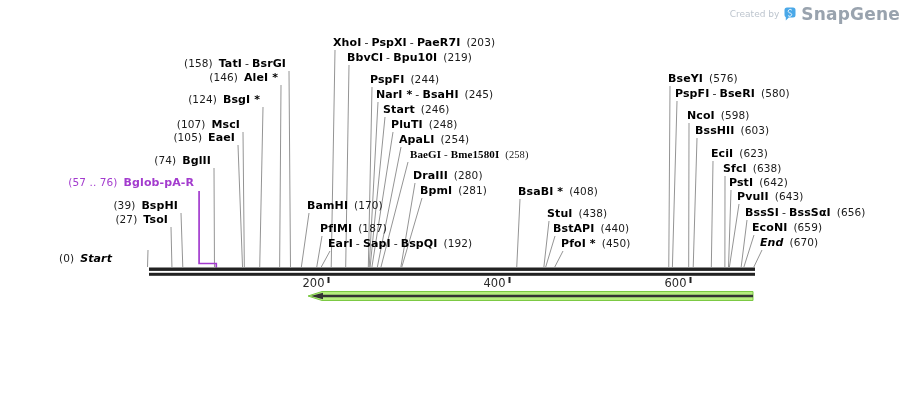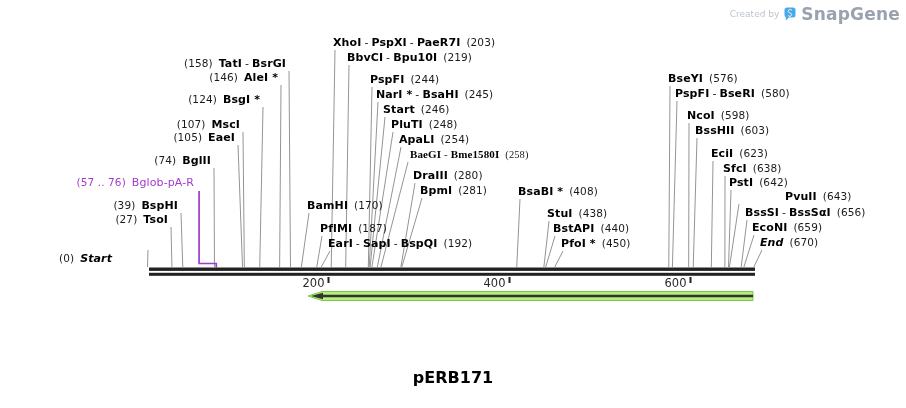--- a/index.html
+++ b/index.html
@@ -6,21 +6,21 @@
   .stage{
     position:relative;width:906px;height:408px;overflow:hidden;background:#ffffff;
     font-family:"DejaVu Sans","Liberation Sans",sans-serif;
   }
   #map-svg{position:absolute;left:0;top:0;}
   .site-label{
     position:absolute;white-space:nowrap;font-size:11px;line-height:13px;color:#000;
     letter-spacing:0.1px;
   }
   .site-label .name{font-weight:700;}
-  .site-label.plain .name{font-weight:400;}
+  .site-label.plain .name{font-weight:700;}
   .site-label .sep{font-weight:400;color:#222;padding:0 3px;}
   .site-label .pos{font-weight:400;font-size:10.5px;color:#1a1a1a;}
   .site-label .pos.pre{margin-right:6px;}
   .site-label .pos.post{margin-left:6px;}
   .site-label.it .name{font-style:italic;}
   .watermark{
     position:absolute;top:4px;right:6px;display:flex;align-items:center;gap:5px;
   }
   .watermark .created{font-size:9px;color:#bdc5ce;}
   .watermark .brand{font-size:17px;font-weight:600;color:#99a3ae;letter-spacing:0.2px;}
@@ -121,33 +121,32 @@
       <div class="site-label" style="top: 207px; left: 547px;"><span><span class="name">StuI</span></span><span class="pos post">(438)</span></div>
       <div class="site-label" style="top: 222px; left: 553px;"><span><span class="name">BstAPI</span></span><span class="pos post">(440)</span></div>
       <div class="site-label" style="top: 237px; left: 561px;"><span><span class="name">PfoI *</span></span><span class="pos post">(450)</span></div>
       <div class="site-label" style="top: 72px; left: 668px;"><span><span class="name">BseYI</span></span><span class="pos post">(576)</span></div>
       <div class="site-label" style="top: 87px; left: 675px;"><span><span class="name">PspFI</span><span class="sep">-</span><span class="name">BseRI</span></span><span class="pos post">(580)</span></div>
       <div class="site-label" style="top: 109px; left: 687px;"><span><span class="name">NcoI</span></span><span class="pos post">(598)</span></div>
       <div class="site-label" style="top: 124px; left: 695px;"><span><span class="name">BssHII</span></span><span class="pos post">(603)</span></div>
       <div class="site-label" style="top: 147px; left: 711px;"><span><span class="name">EciI</span></span><span class="pos post">(623)</span></div>
       <div class="site-label" style="top: 162px; left: 723px;"><span><span class="name">SfcI</span></span><span class="pos post">(638)</span></div>
       <div class="site-label" style="top: 176px; left: 729px;"><span><span class="name">PstI</span></span><span class="pos post">(642)</span></div>
-      <div class="site-label" style="top: 190px; left: 737px; margin-left: 48px;"><span><span class="name">PvuII</span></span><span class="pos post">(643)</span></div>
+      <div class="site-label" style="top: 190px; left: 737px;"><span><span class="name">PvuII</span></span><span class="pos post">(643)</span></div>
       <div class="site-label" style="top: 206px; left: 745px;"><span><span class="name">BssSI</span><span class="sep">-</span><span class="name">BssSαI</span></span><span class="pos post">(656)</span></div>
       <div class="site-label" style="top: 221px; left: 752px;"><span><span class="name">EcoNI</span></span><span class="pos post">(659)</span></div>
       <div class="site-label it" style="top: 236px; left: 760px;"><span><span class="name">End</span></span><span class="pos post">(670)</span></div>
       <div class="site-label plain" style="top: 176px; right: 712px; color: rgb(163, 59, 206);"><span class="pos pre" style="color: rgb(163, 59, 206);">(57 .. 76)</span><span><span class="name">Bglob-pA-R</span></span></div>
     </div>
 
   <div class="watermark">
     <span class="created">Created by</span>
     <svg width="12" height="14" viewBox="0 0 12 14">
       <path id="wm-logo" d="M3 0.5 h6 a2.5 2.5 0 0 1 2.5 2.5 v5 a2.5 2.5 0 0 1 -2.5 2.5 h-4.2 L1.8 13.5 v-3.2 A2.5 2.5 0 0 1 0.5 8 v-5 A2.5 2.5 0 0 1 3 0.5 Z" fill="#4aa8e8"></path>
       <path d="M7.8 3.2 a2 2 0 0 0 -3.6 1.1 c0 1 .9 1.4 1.8 1.7 c.9 .3 1.7 .6 1.7 1.5 a2 2 0 0 1 -3.7 .9" fill="none" stroke="#ffffff" stroke-width="0.9"></path>
     </svg>
     <span class="brand">SnapGene</span>
   </div>
 
   <div class="title-block">
-    <div class="plasmid-name">pERB171</div>
   </div>
 
 </div>
 
 </body></html>

